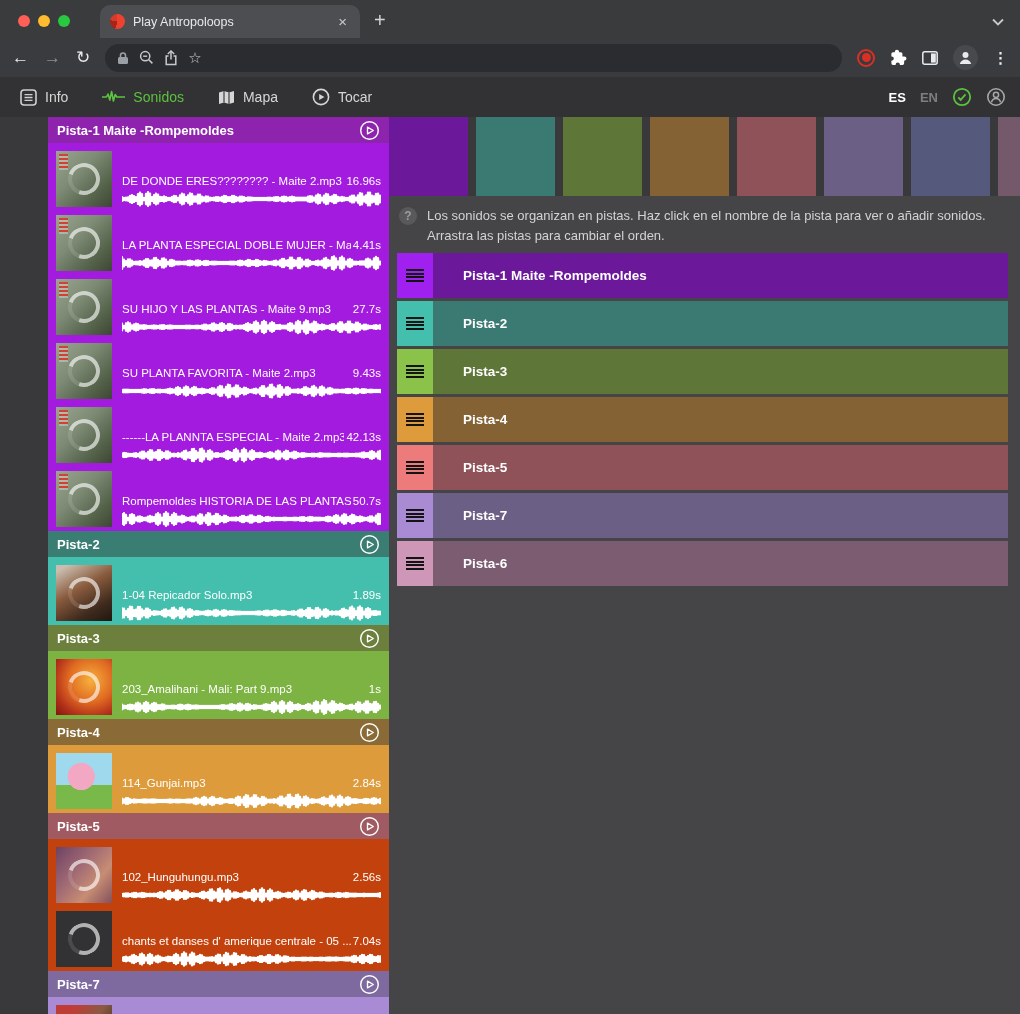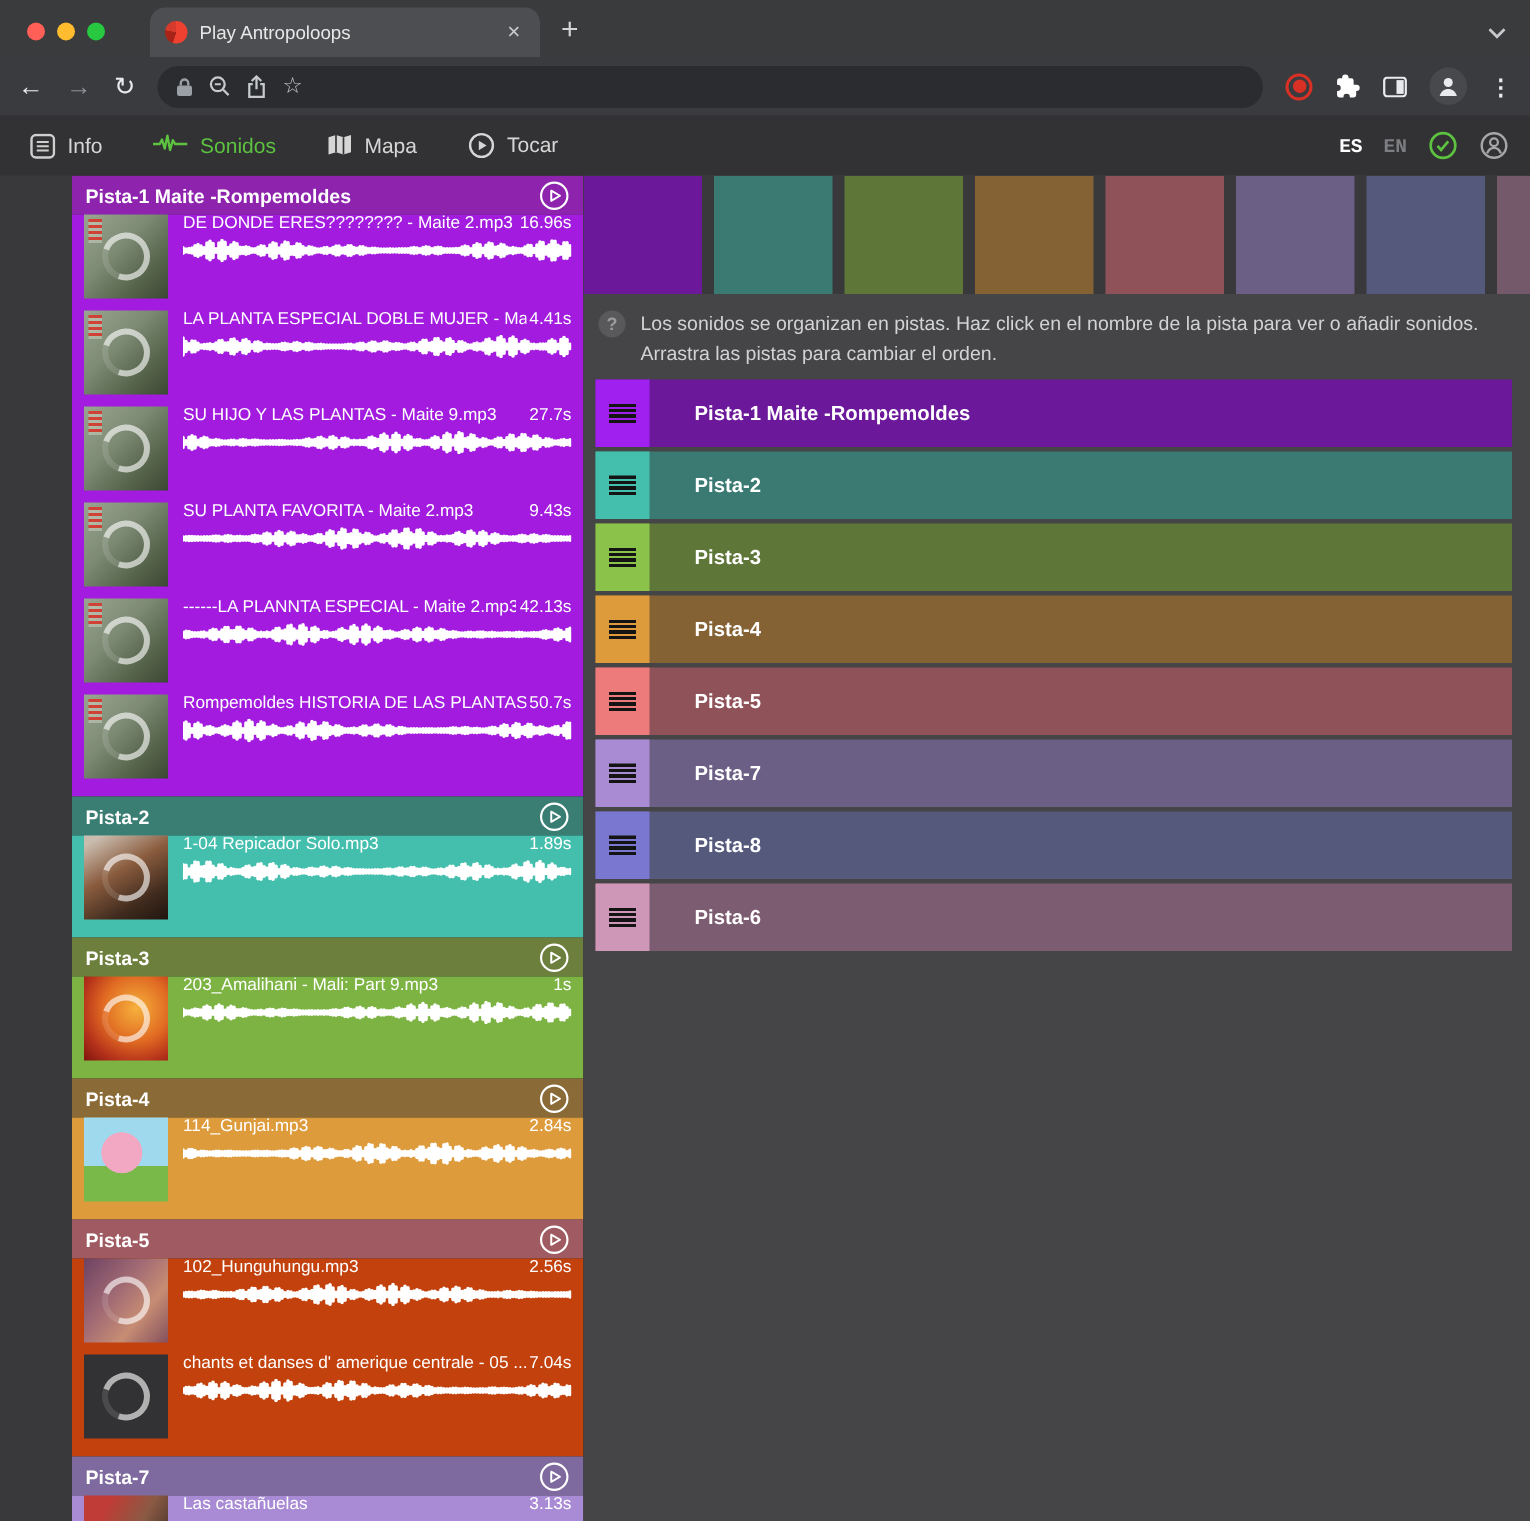--- a/index.html
+++ b/index.html
@@ -36,37 +36,37 @@
   .appnav{height:40px;background:#323234;display:flex;align-items:center;flex:none;color:#d8d8d8;}
   .breadcrumb{width:341px;height:40px;flex:none;display:flex;align-items:center;gap:7px;padding-left:10px;
     box-sizing:border-box;font-size:13px;color:#fff;text-shadow:0 1px 2px rgba(0,0,0,.85);position:relative;overflow:hidden;
     background:linear-gradient(100deg,#1f2d16 0%,#35441e 10%,#4e5136 20%,#6c6852 31%,#827963 40%,#8e7e65 48%,#927a5e 56%,#986f59 64%,#9f6953 72%,#a65e4a 81%,#9b5945 90%,#8e5948 100%);}
   .breadcrumb::before{content:'';position:absolute;left:208px;top:-4px;width:58px;height:50px;
     border-left:2px solid rgba(242,198,52,.75);transform:skewX(-14deg);}
   .breadcrumb::after{content:'';position:absolute;left:200px;bottom:7px;width:7px;height:7px;border-radius:50%;
     background:#f2c230;box-shadow:0 1px 2px rgba(0,0,0,.6);}
   .crumb-sep{opacity:.95;font-weight:bold;}
   .apptabs{display:flex;align-items:center;gap:34px;margin-left:20px;}
-  .apptab{display:flex;gap:8px;font-size:14px;color:#d6d6d6;}
+  .apptab{display:flex;align-items:center;gap:8px;font-size:14px;color:#d6d6d6;}
   .apptab.active{color:#5cc23f;}
   .nav-right{margin-left:auto;display:flex;align-items:center;gap:14px;padding-right:14px;}
-  .lang{font-size:13px;font-weight:bold;font-family:Liberation Mono, monospace;}
+  .lang{font-size:13px;font-weight:bold;}
   .lang.active{color:#fff;}
   .lang.inactive{color:#7c7e81;}
 
   
   .content{flex:1;display:flex;overflow:hidden;height:897px;padding-left:48px;}
 
   
   .sidebar{width:341px;flex:none;display:flex;flex-direction:column;overflow:hidden;background:#2e2e30;}
   .track-header{height:26px;flex:none;display:flex;align-items:center;padding:0 9px 0 9px;color:#fff;}
   .track-name{flex:1;font-size:13px;font-weight:600;white-space:nowrap;overflow:hidden;text-overflow:ellipsis;}
   .play-btn{display:flex;align-items:center;flex:none;}
   .clips{flex:none;}
-  .clip{height:64px;display:flex;align-items:flex-start;gap:10px;padding:0 8px;}
+  .clip{height:64px;display:flex;align-items:flex-end;gap:10px;padding:0 8px;}
   .thumb{width:56px;height:56px;flex:none;position:relative;}
   .thumb.ring::after{content:'';position:absolute;left:0;right:0;top:0;bottom:0;margin:auto;width:24px;height:24px;
     border-radius:50%;border:4.5px solid rgba(255,255,255,.62);border-left-color:rgba(255,255,255,.12);transform:rotate(-25deg);}
   .thumb.plants{background:linear-gradient(135deg,#99a590 0%,#7d8a74 40%,#55624a 75%,#3c4733 100%);}
   .thumb.plants::before{content:'';position:absolute;left:3px;top:3px;width:9px;height:16px;
     background:repeating-linear-gradient(rgba(215,55,45,.9) 0 2px,rgba(240,240,230,.35) 2px 4px);}
   .thumb.portrait{background:linear-gradient(150deg,#cabcae 8%,#8a5c3e 42%,#402b1e 75%,#20160f 100%);}
   .thumb.fire{background:radial-gradient(circle at 62% 38%,#f6b13c 0%,#e06a22 45%,#b3301a 75%,#7e150e 100%);}
   .thumb.pig{background:radial-gradient(circle at 45% 42%,#f2a7c3 0 30%,transparent 31%),linear-gradient(#9fd9ee 58%,#79b94a 58%);}
   .thumb.face{background:linear-gradient(130deg,#6e4263 0%,#a26b74 40%,#c78d74 68%,#84505c 100%);}
@@ -511,26 +511,20 @@
               <span class="handle-icon"></span>
             </div>
             <span class="trow-label">Pista-5</span>
           </div>
           <div class="trow" style="background: rgb(108, 95, 133);">
             <div class="handle" style="background: rgb(169, 139, 211);">
               <span class="handle-icon"></span>
             </div>
             <span class="trow-label">Pista-7</span>
           </div>
-          <div class="trow" style="background: rgb(85, 90, 125);">
-            <div class="handle" style="background: rgb(122, 119, 209);">
-              <span class="handle-icon"></span>
-            </div>
-            <span class="trow-label">Pista-8</span>
-          </div>
           <div class="trow" style="background: rgb(123, 92, 112);">
             <div class="handle" style="background: rgb(207, 151, 183);">
               <span class="handle-icon"></span>
             </div>
             <span class="trow-label">Pista-6</span>
           </div>
         </div>
     </div>
   </div>
 

